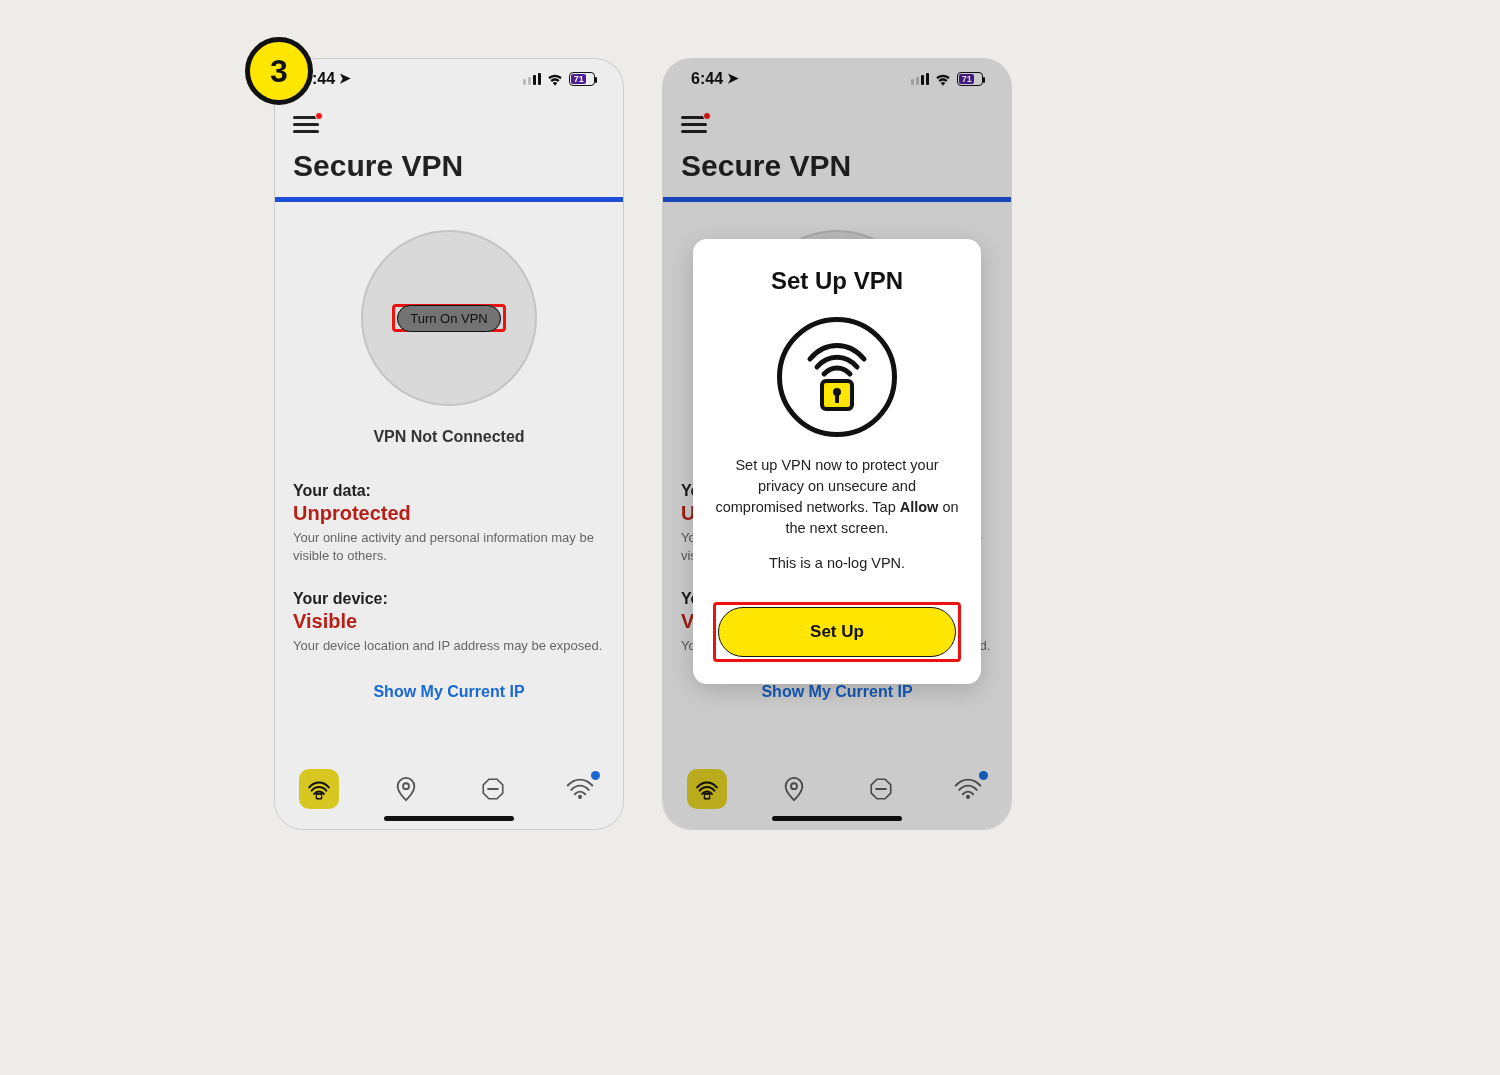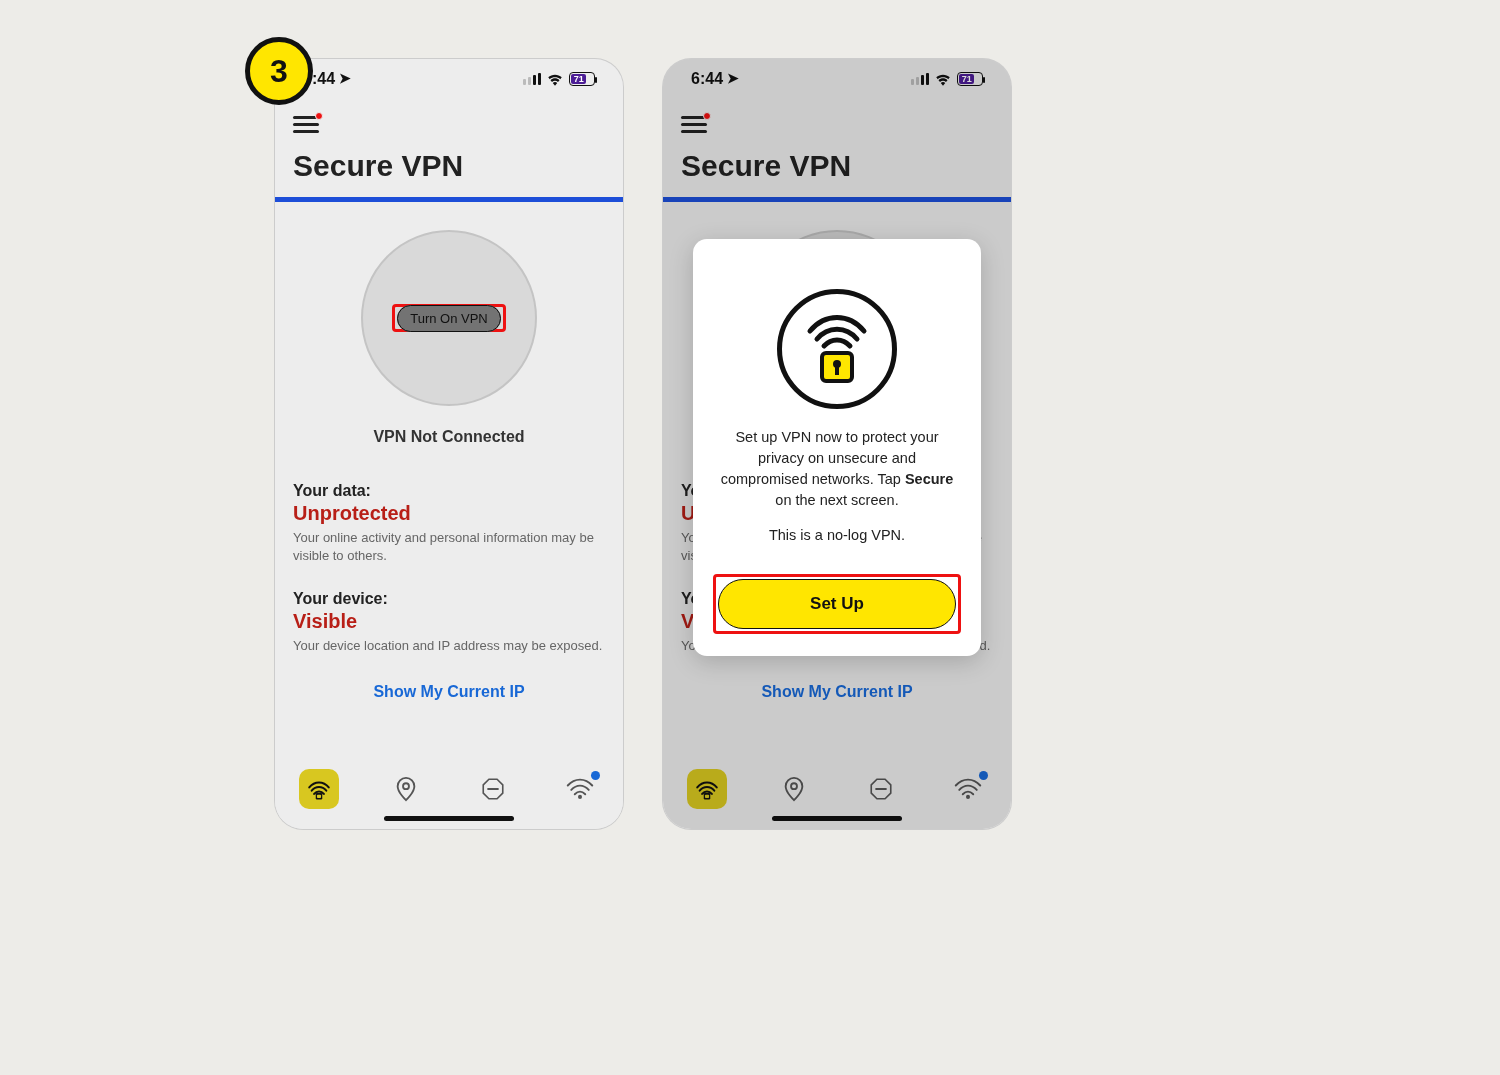--- a/index.html
+++ b/index.html
@@ -339,30 +339,31 @@
         <svg width="28" height="22" viewBox="0 0 32 24">
             <path d="M2 8c8-9 20-9 28 0M6 13c6-6.5 14-6.5 20 0M10 18c4-4 8-4 12 0" stroke="#555" stroke-width="2.2" fill="none" stroke-linecap="round"></path>
             <circle cx="16" cy="21" r="2.3" fill="#555"></circle>
           </svg>
         <span style="position:absolute;top:2px;right:0;width:9px;height:9px;background:#1868d6;border-radius:50%;"></span>
       </div>
       <div class="home-indicator"></div>
     </div>
 
     <div class="modal">
+      <h2>Set Up VPN</h2>
       <div class="iconwrap">
         <svg width="70" height="76" viewBox="0 0 70 76">
           <path d="M8 20c15-18 39-18 54 0M15 28c11-13 29-13 40 0M22 35c7.5-8 18.5-8 26 0" stroke="#111" stroke-width="5" fill="none" stroke-linecap="round"></path>
           <rect x="20" y="42" width="30" height="28" rx="4" fill="#ffe600" stroke="#111" stroke-width="4"></rect>
           <circle cx="35" cy="53" r="4" fill="#111"></circle>
           <rect x="33" y="55" width="4" height="9" fill="#111"></rect>
         </svg>
       </div>
       <p>
-        <span>Set up VPN now to protect your privacy on unsecure and compromised networks. Tap </span><span class="allow">Secure</span><span> on the next screen.</span>
+        <span>Set up VPN now to protect your privacy on unsecure and compromised networks. Tap </span><span class="allow">Allow</span><span> on the next screen.</span>
       </p>
       <p class="second">This is a no-log VPN.</p>
 
       <div class="red-box" style="margin-top:28px;">
         <button class="setup-btn" style="margin-top:0;">
           <span>Set Up</span>
         </button>
       </div>
     </div>
   </div>

